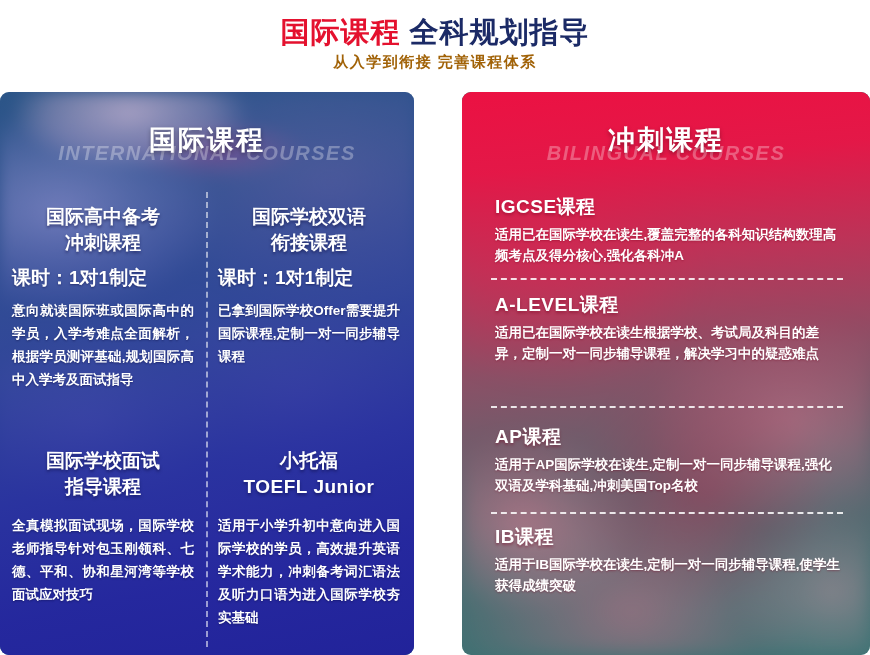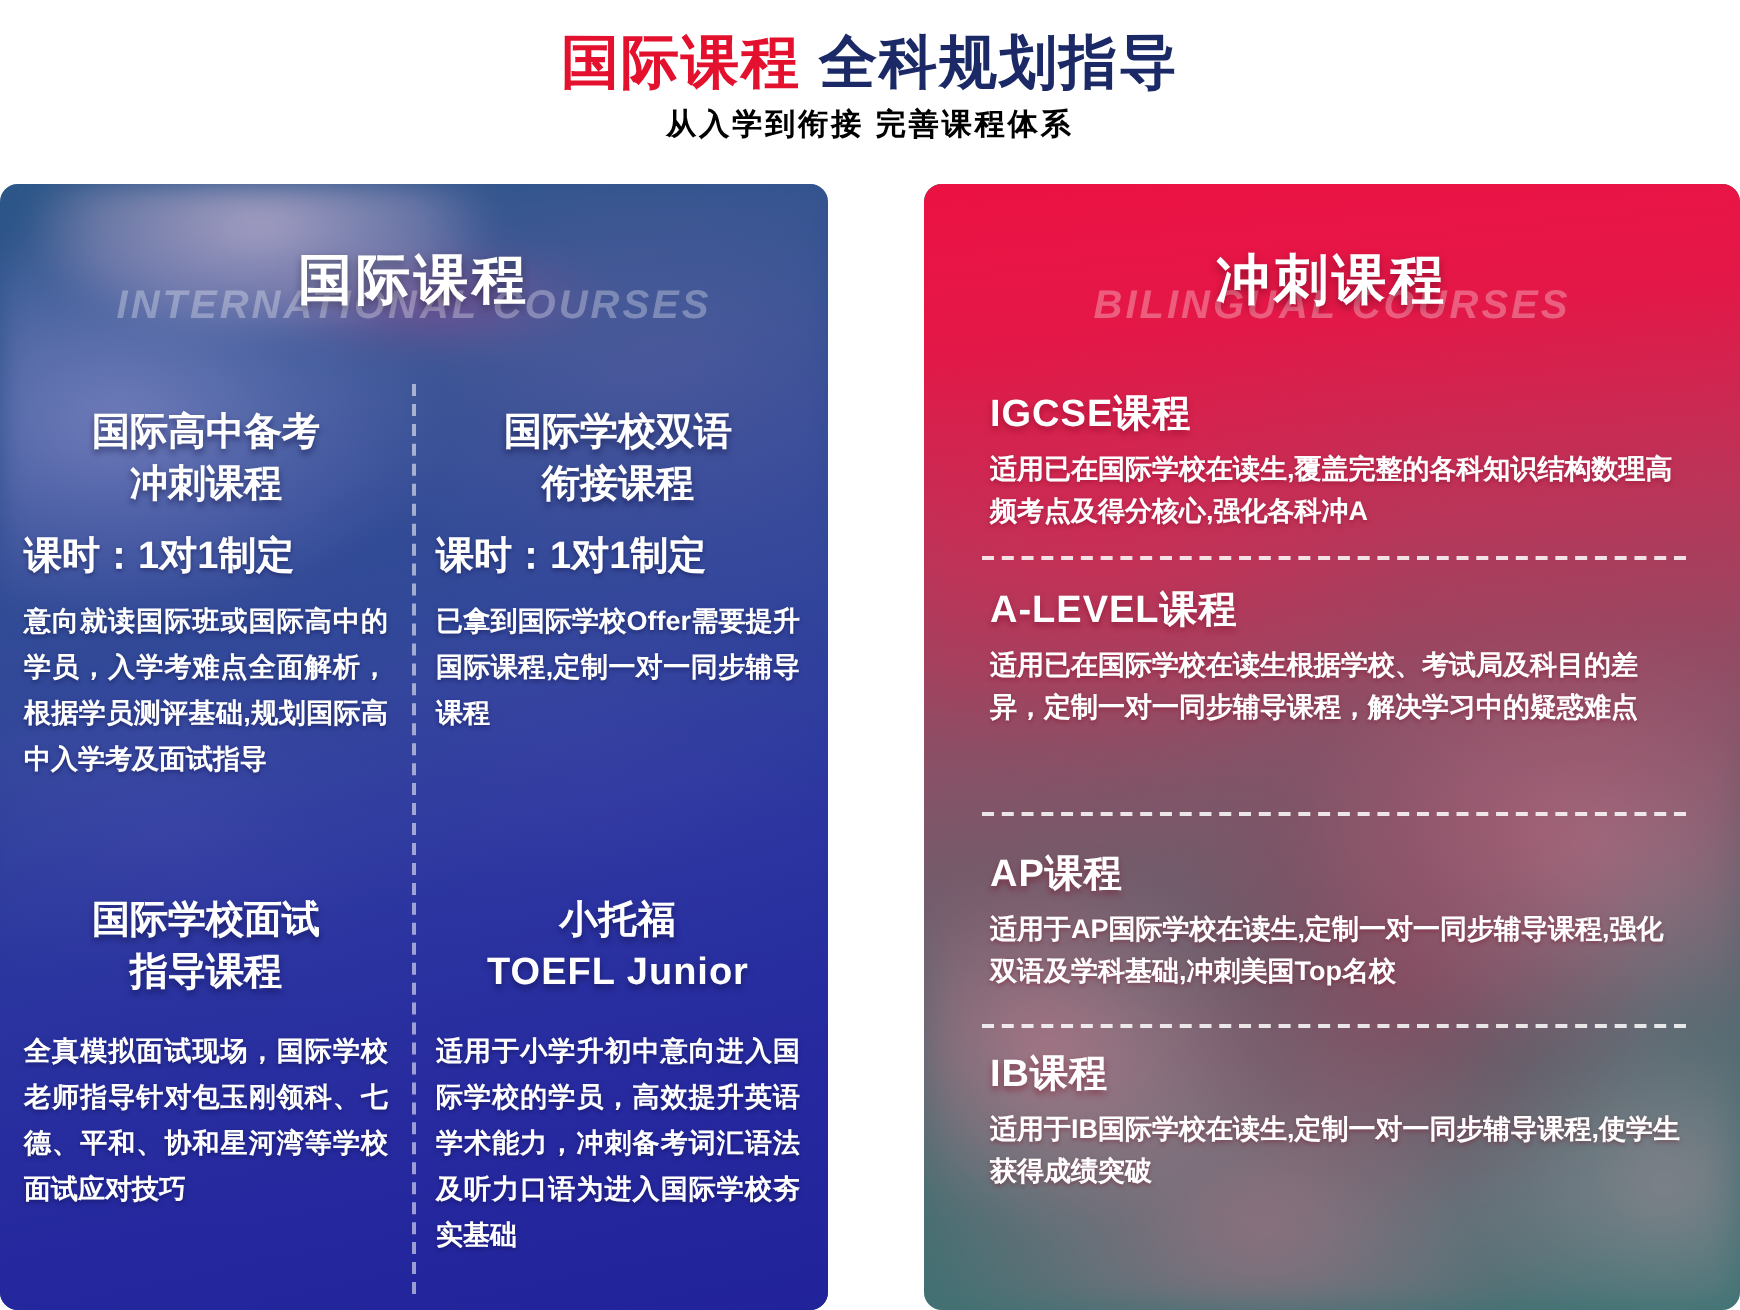--- a/index.html
+++ b/index.html
@@ -29,21 +29,21 @@
     line-height: 34px;
     letter-spacing: 1px;
     white-space: nowrap;
   }
   .ht-red   { color: #E4112E; }
   .ht-navy  { color: #1B2A66; }
   .header-sub {
     margin-top: 4px;
     font-size: 15px;
     font-weight: bold;
-    color: #000000;
+    color: #a16207;
     letter-spacing: 1.5px;
   }
 
   
   .cards {
     position: absolute;
     top: 92px;
     left: 0;
     width: 870px;
     height: 563px;

